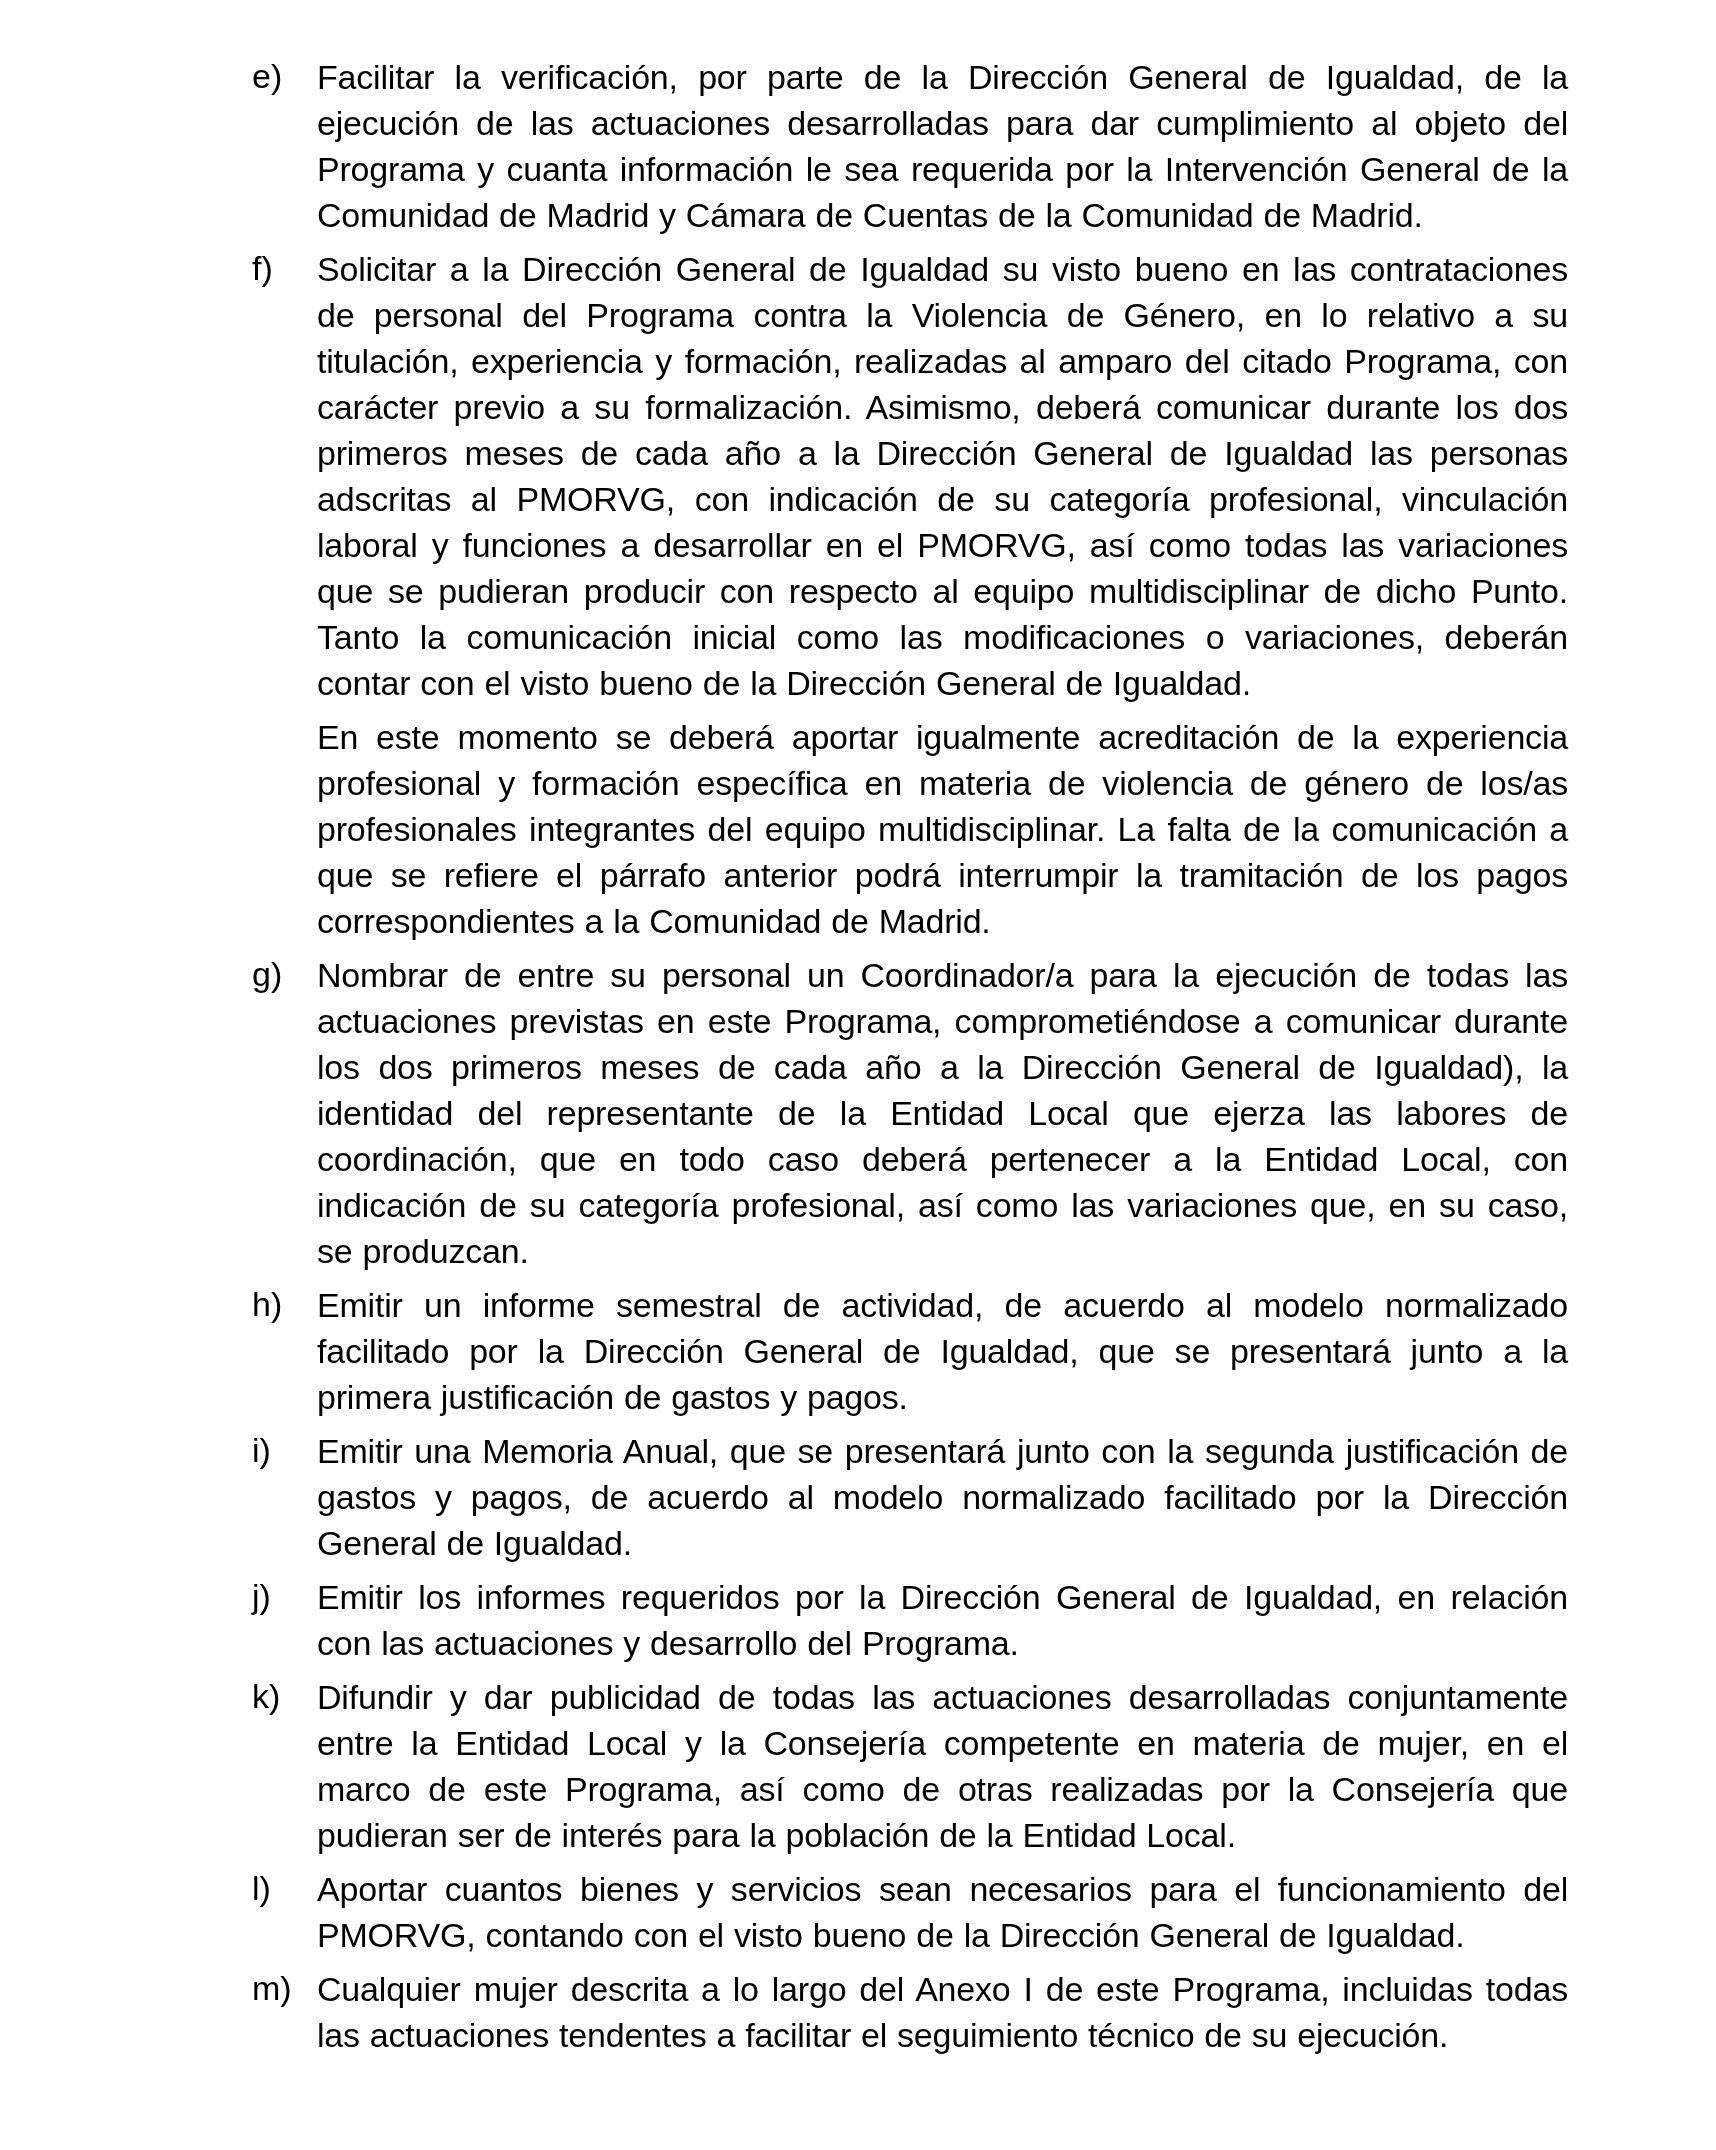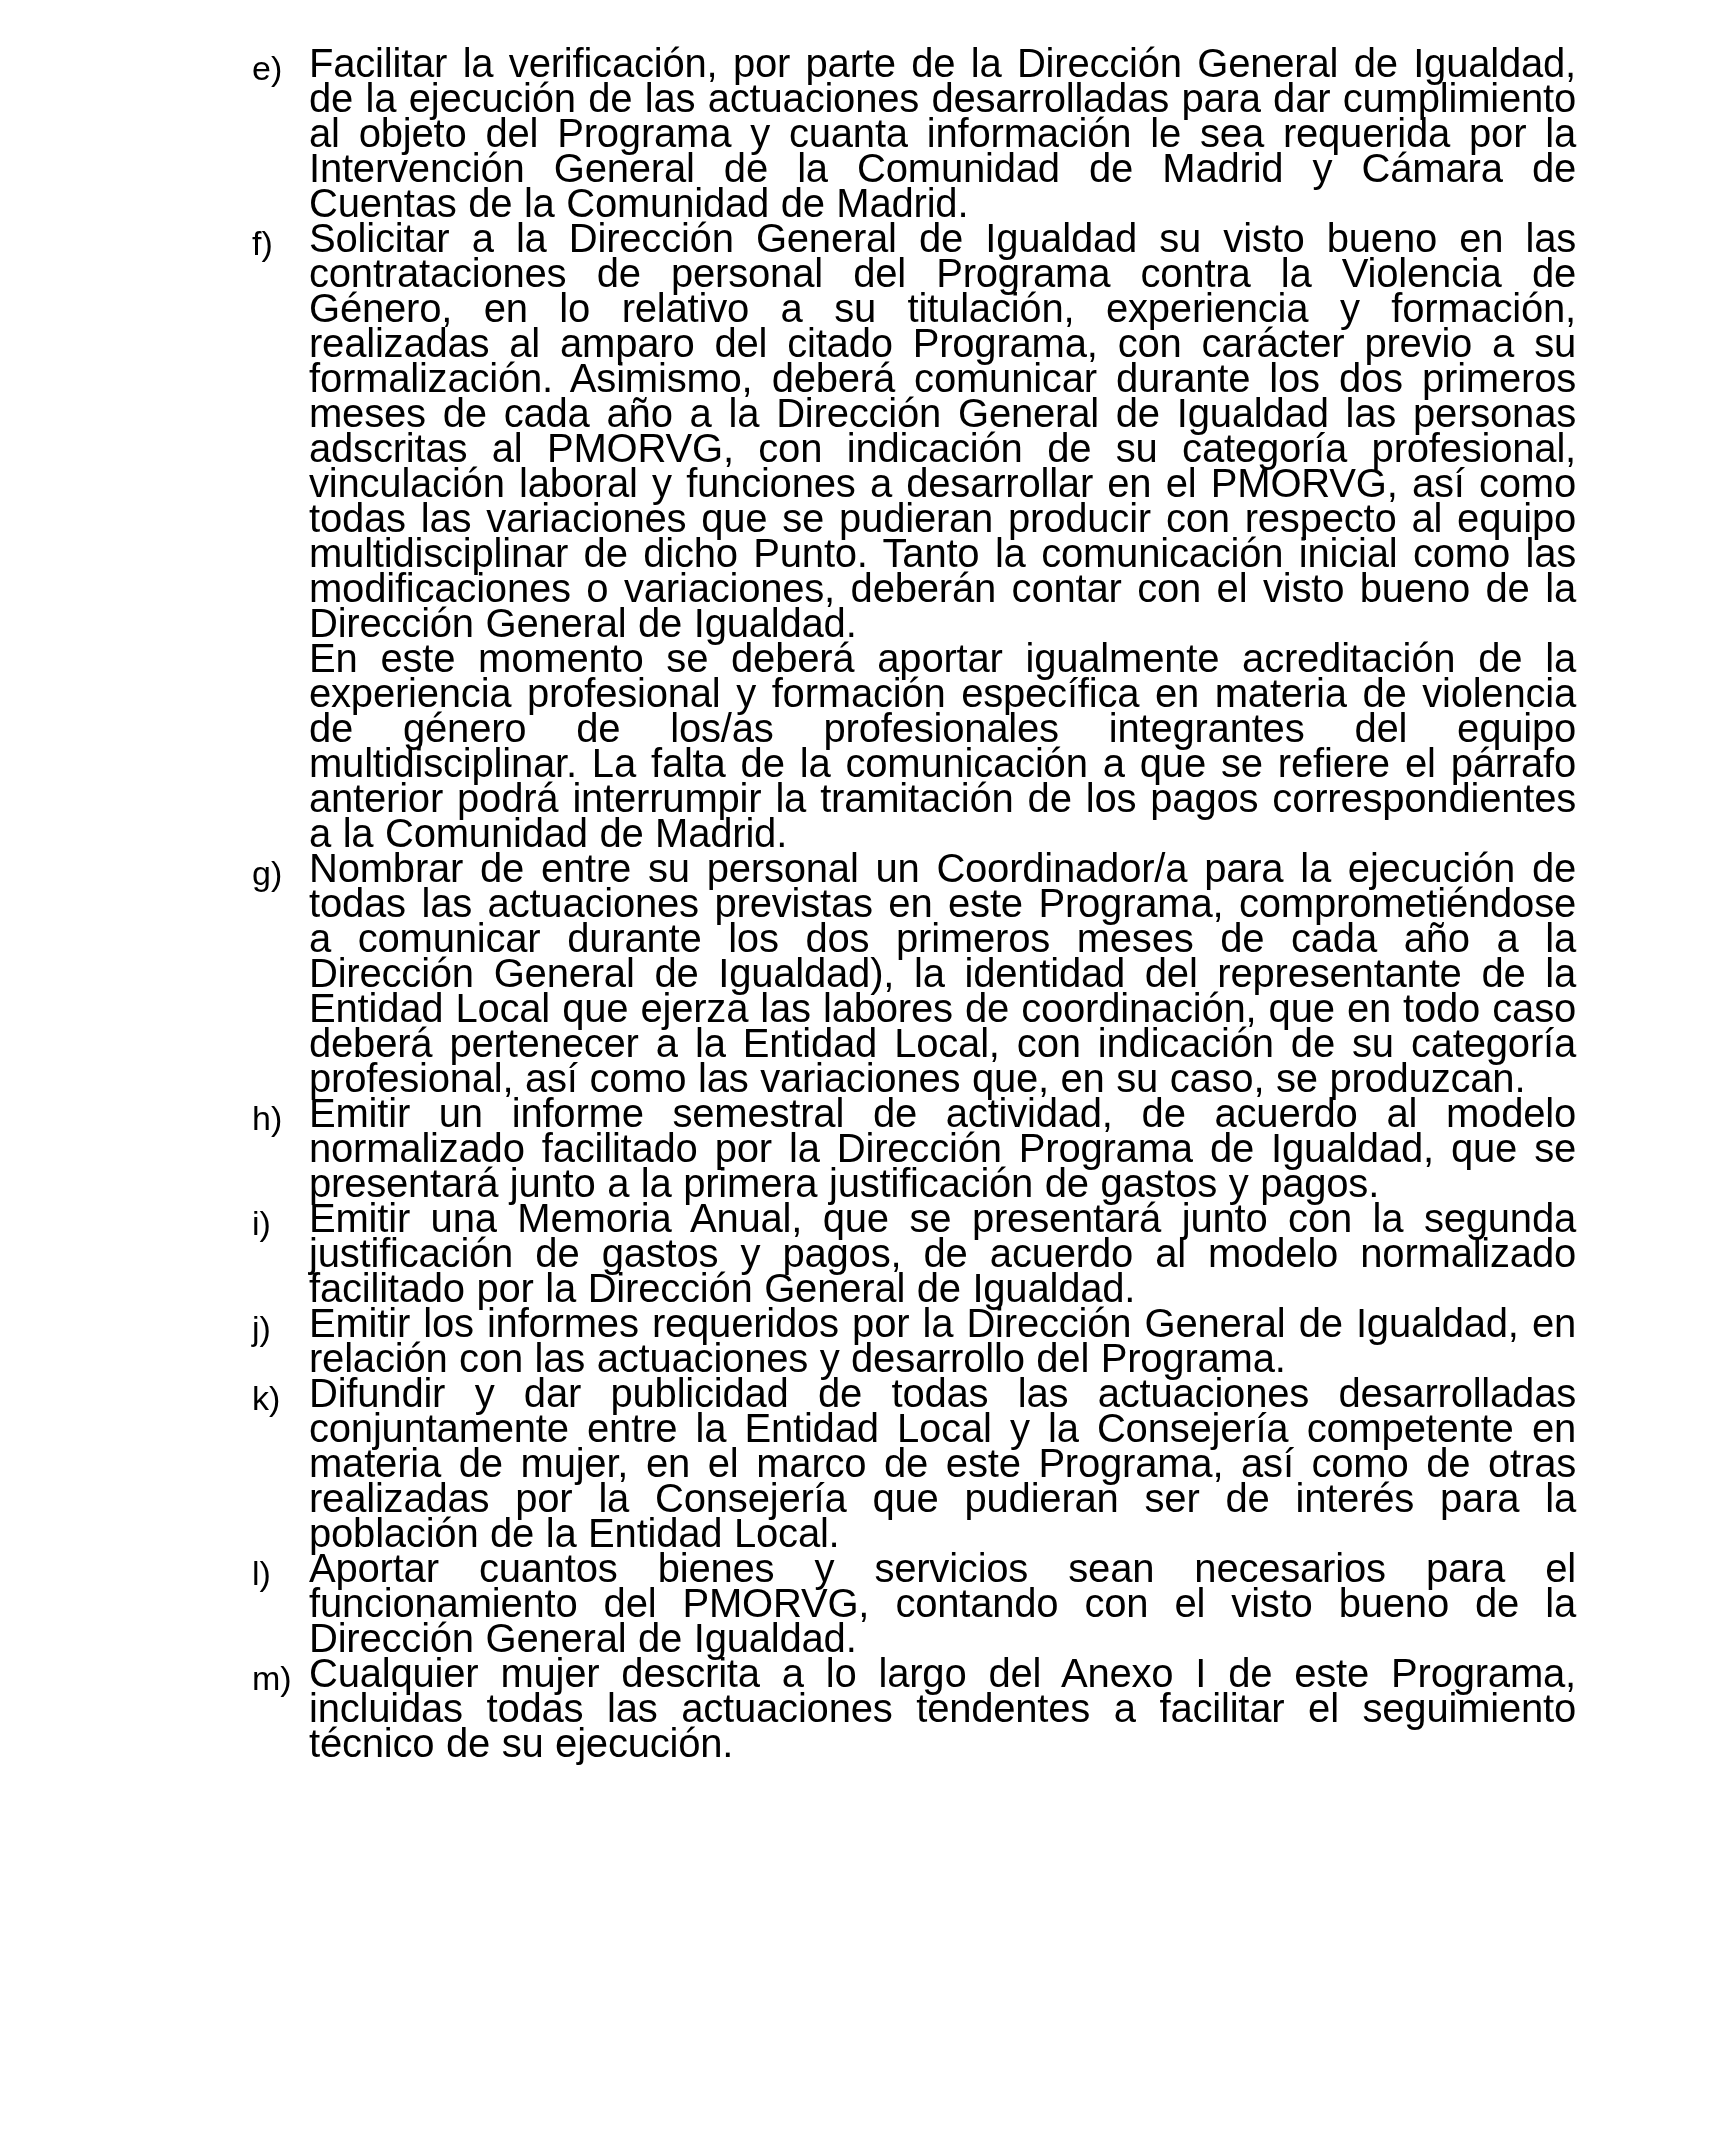--- a/index.html
+++ b/index.html
@@ -34,23 +34,23 @@
   }
   .item-letter {
     position: absolute;
     left: 0;
     top: 0;
     font-size: 34px;
     line-height: 45px;
     white-space: nowrap;
   }
   .item-paragraphs p {
-    margin: 0;
-    font-size: 40px;
-    line-height: 35px;
+    margin: 8px;
+    font-size: 34px;
+    line-height: 46px;
     text-align: justify;
     letter-spacing: -0.2px;
     word-spacing: 0.7px;
   }
 </style>
 </head>
 <body>
 
 <div class="page">
   <div class="content">
@@ -73,21 +73,21 @@
   <li class="obligation-item">
     <span class="item-letter">g)</span>
     <div class="item-paragraphs">
             <p>Nombrar de entre su personal un Coordinador/a para la ejecución de todas las actuaciones previstas en este Programa, comprometiéndose a comunicar durante los dos primeros meses de cada año a la Dirección General de Igualdad), la identidad del representante de la Entidad Local que ejerza las labores de coordinación, que en todo caso deberá pertenecer a la Entidad Local, con indicación de su categoría profesional, así como las variaciones que, en su caso, se produzcan.</p>
           </div>
   </li>
 
   <li class="obligation-item">
     <span class="item-letter">h)</span>
     <div class="item-paragraphs">
-            <p>Emitir un informe semestral de actividad, de acuerdo al modelo normalizado facilitado por la Dirección Programa de Igualdad, que se presentará junto a la primera justificación de gastos y pagos.</p>
+            <p>Emitir un informe semestral de actividad, de acuerdo al modelo normalizado facilitado por la Dirección General de Igualdad, que se presentará junto a la primera justificación de gastos y pagos.</p>
           </div>
   </li>
 
   <li class="obligation-item">
     <span class="item-letter">i)</span>
     <div class="item-paragraphs">
             <p>Emitir una Memoria Anual, que se presentará junto con la segunda justificación de gastos y pagos, de acuerdo al modelo normalizado facilitado por la Dirección General de Igualdad.</p>
           </div>
   </li>
 

